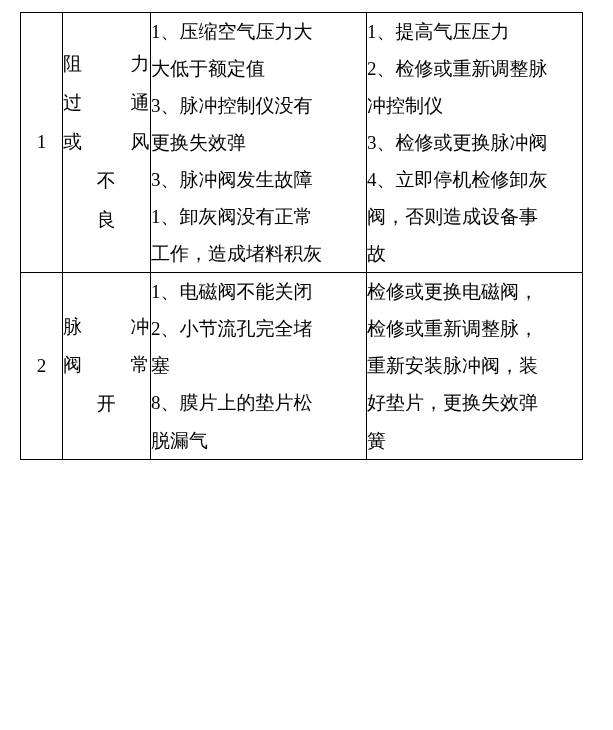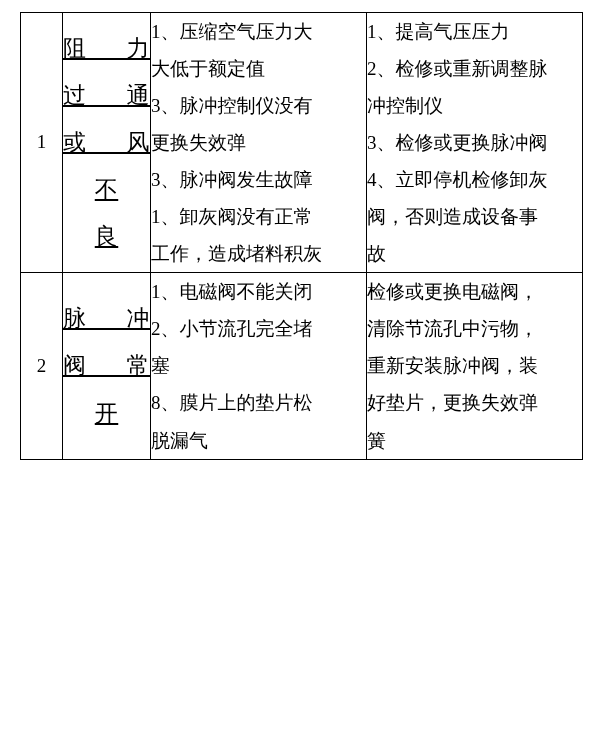--- a/index.html
+++ b/index.html
@@ -36,25 +36,24 @@
   .col-cause { width: 216px; }
   .col-fix   { width: 216px; }
 
   .cell-no {
     text-align: center;
     font-size: 19px;
     line-height: 1.2;
   }
   .cell-name {
     text-align: center;
-    font-size: 23px;
+    font-size: 19px;
     line-height: 2.05;
     padding: 6px 8px;
     letter-spacing: 0.02em;
-    text-decoration: underline;
   }
   .cell-name .nm-line {
     display: block;
     text-align: justify;
     text-align-last: justify;
     white-space: nowrap;
   }
   .cell-name .nm-line.single {
     text-align: center;
     text-align-last: center;
@@ -122,21 +121,21 @@
         </td>
         <td class="cell-text">
           <span class="ln">1、电磁阀不能关闭</span>
           <span class="ln">2、小节流孔完全堵</span>
           <span class="ln">塞</span>
           <span class="ln">8、膜片上的垫片松</span>
           <span class="ln">脱漏气</span>
         </td>
         <td class="cell-text">
           <span class="ln">检修或更换电磁阀，</span>
-          <span class="ln">清除节流孔中污物，</span>
+          <span class="ln">检修或重新调整脉，</span>
           <span class="ln">重新安装脉冲阀，装</span>
           <span class="ln">好垫片，更换失效弹</span>
           <span class="ln">簧</span>
         </td>
       </tr>
     </tbody>
   </table>
 </div>
 
 </body></html>

